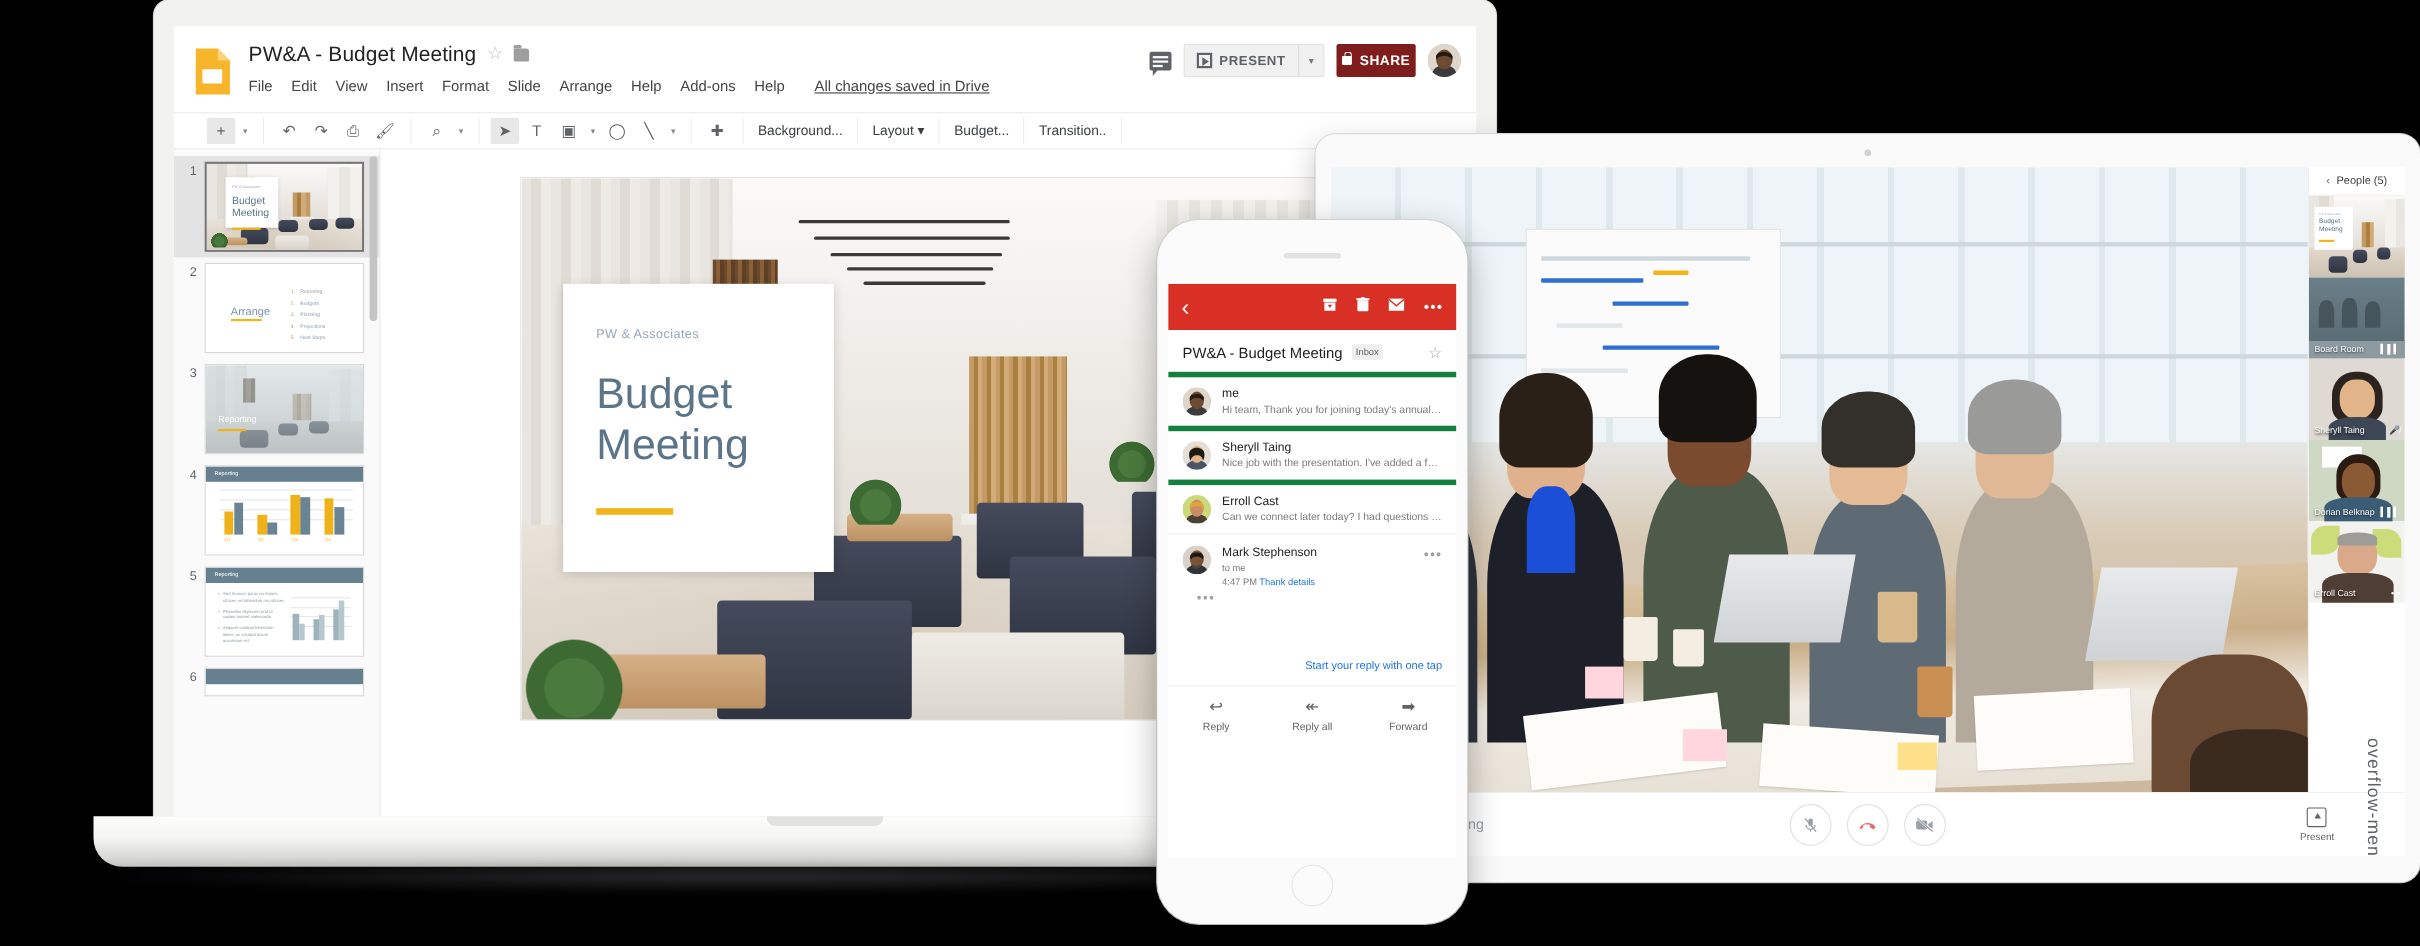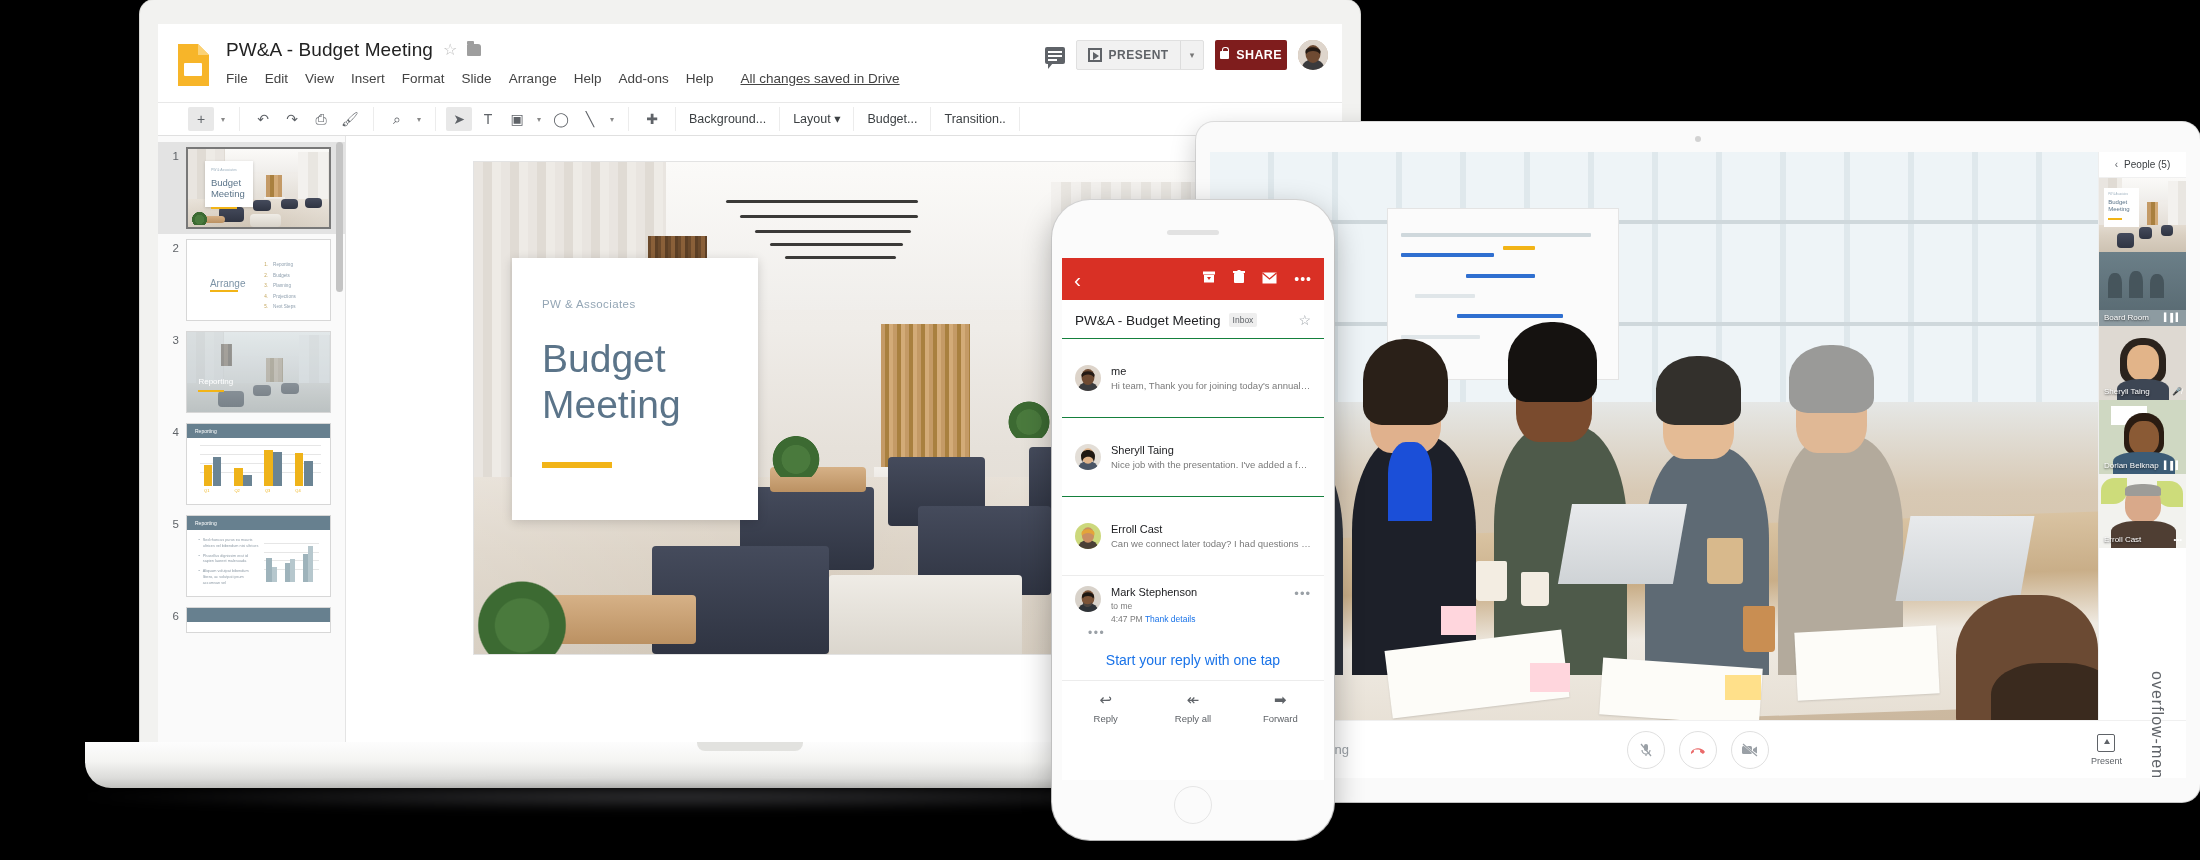--- a/index.html
+++ b/index.html
@@ -160,33 +160,33 @@
       background:#e2e2e2; border-radius: 3px; }
   #phone-screen { position:absolute; left: 10px; top: 58px; width: 262px; height: 522px; background:#fff; overflow:hidden; }
   .gm-bar { height: 42px; background: #d93025; display:flex; align-items:center; padding: 0 12px; color:#fff; }
   .gm-bar .back { font-size: 21px; line-height: 1; }
   .gm-bar .sp { flex: 1; }
   .gm-ic { margin-left: 17px; }
   .gm-subject { padding: 12px 13px 10px; display:flex; align-items:center; gap: 8px; }
   .gm-subject .s { font-size: 13.5px; color: #202124; }
   .gm-subject .tag { font-size: 8.5px; color:#5f6368; background:#eeeeee; border-radius: 2px; padding: 2px 4px; }
   .gm-subject .star { margin-left:auto; color:#9aa0a6; font-size: 14px; }
-  .gm-row { display:flex; gap: 10px; padding: 26px 13px; border-top: 1px solid #15803d; }
+  .gm-row { display:flex; gap: 10px; padding: 9px 13px; border-top: 5px solid #15803d; }
   .gm-av { width: 26px; height: 26px; border-radius: 50%; flex:none; overflow:hidden; }
   .gm-name { font-size: 11px; color: #202124; }
   .gm-snip { font-size: 9.5px; color: #7a7a7a; margin-top: 3px; white-space: nowrap; overflow: hidden;
       text-overflow: ellipsis; max-width: 200px; }
   .gm-open { padding: 10px 13px 4px; border-top: 1px solid #ececec; }
   .gm-open-head { display:flex; gap:10px; }
   .gm-meta { font-size: 8.5px; color: #7a7a7a; margin-top: 3px; }
   .gm-meta a { color: #1a73e8; text-decoration: none; }
   .gm-dots { margin-left:auto; color:#9aa0a6; font-size: 13px; letter-spacing: 1px; }
   .gm-bodytext { font-size: 11.5px; color: #202124; line-height: 1.45; padding: 10px 13px 0; }
   .gm-ellipsis { color:#9aa0a6; font-size: 12px; letter-spacing: 1.5px; padding: 2px 13px 8px; }
-  .gm-smart-hd { text-align:center; color:#1a73e8; font-size: 14px; padding: 4px 0 8px; }
+  .gm-smart-hd { text-align:right; color:#1a73e8; font-size: 10px; padding: 4px 0 8px; margin-top: 38px; }
   .gm-chips { display:flex; gap: 6px; justify-content:center; padding: 0 9px 11px; }
   .gm-chip { border: 1px solid #c8dcfb; border-radius: 3px; color:#1a73e8; font-size: 9.5px;
       padding: 5px 7px; white-space: nowrap; }
   .gm-actions { border-top: 1px solid #ececec; display:flex; padding: 11px 0 6px; }
   .gm-act { flex:1; text-align:center; color:#5f6368; }
   .gm-act .g { font-size: 15px; line-height: 1; }
   .gm-act .l { font-size: 9.5px; margin-top: 6px; }
   #phone-home { position:absolute; left:50%; bottom: 16px; transform: translateX(-50%);
       width: 38px; height: 38px; border-radius:50%; border: 1px solid #e6e6e6; }
 

